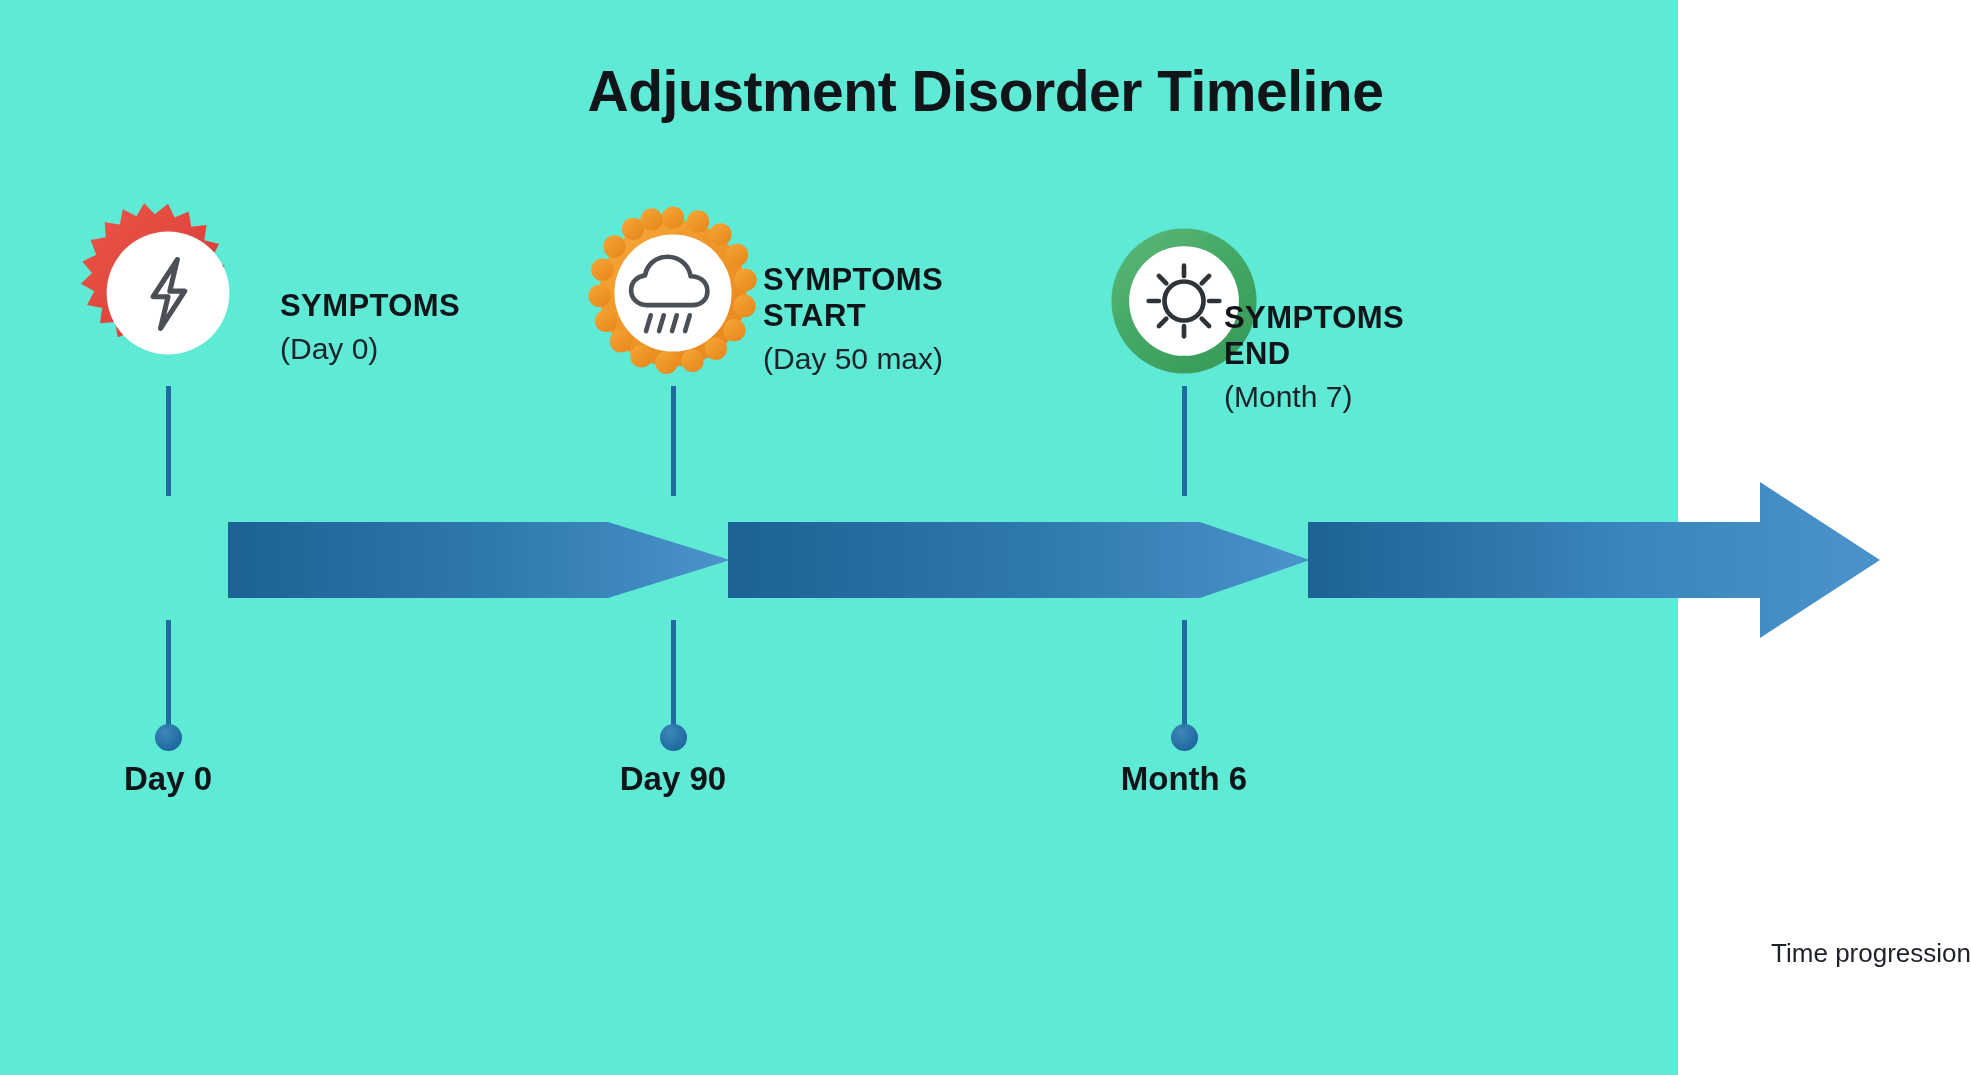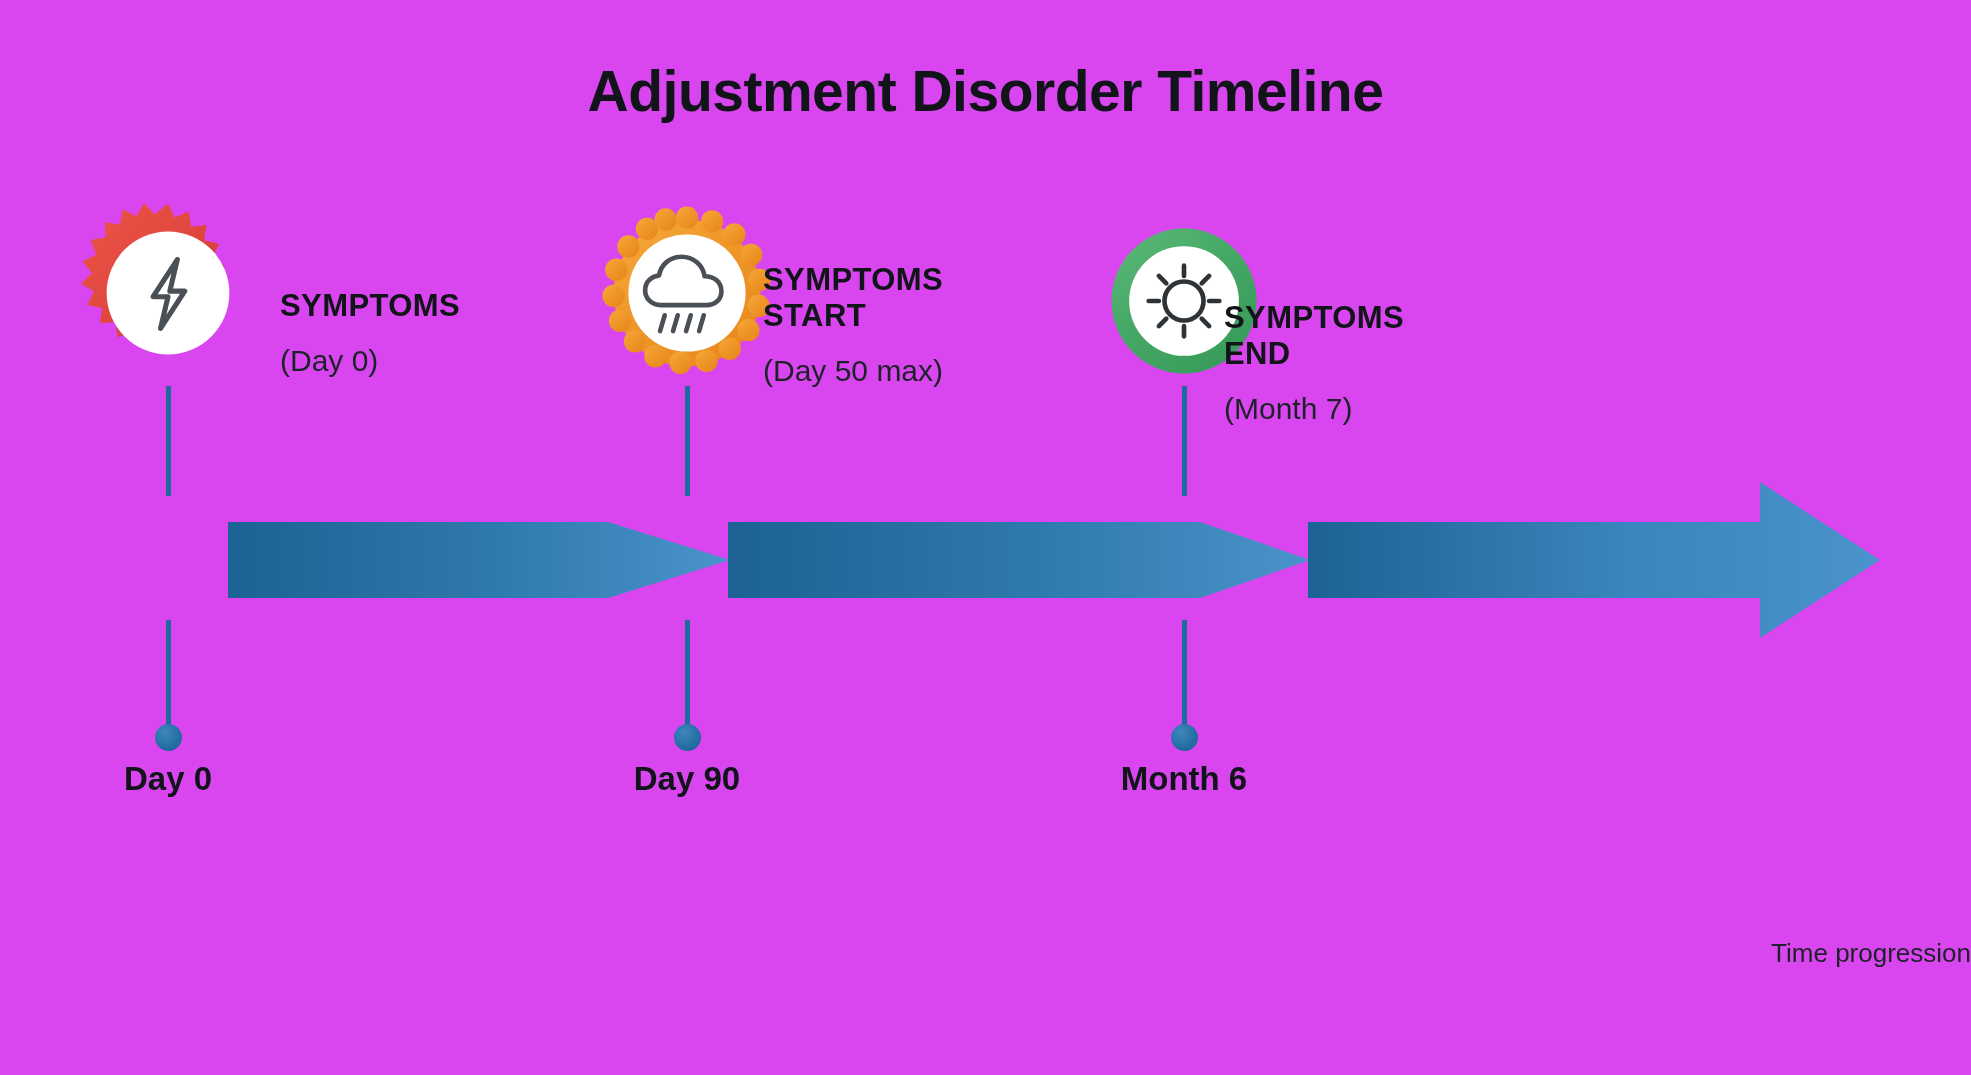--- a/index.html
+++ b/index.html
@@ -8,23 +8,23 @@
   html, body {
     width: 1971px;
     height: 1075px;
     background: #ffffff;
     font-family: "Liberation Sans", sans-serif;
     overflow: hidden;
   }
 
   #canvas {
     position: relative;
-    width: 1971px;
+    width: 1678px;
     height: 1075px;
-    background: #d946ef;
+    background: #5eead4;
   }
 
   
   .title {
     position: absolute;
     top: 58px;
     left: 0;
     width: 1971px;
     text-align: center;
     font-size: 57px;
@@ -105,21 +105,21 @@
   }
   .ms-title {
     font-size: 31px;
     font-weight: bold;
     letter-spacing: 0.4px;
     color: #111418;
     line-height: 1.16;
     white-space: pre-line;
   }
   .ms-sub {
-    margin-top: 20px;
+    margin-top: 8px;
     font-size: 30px;
     font-weight: normal;
     color: #1d2228;
     line-height: 1.16;
     white-space: nowrap;
   }
 
   
   .caption {
     position: absolute;
@@ -201,21 +201,21 @@
     </div>
 
     <div class="date-label">Day 0</div>
   </div>
 
   <div class="ms-text" style="left:280px;">
     <div class="ms-title">SYMPTOMS</div>
     <div class="ms-sub">(Day 0)</div>
   </div>
 
-  <div class="milestone" style="left:687px;">
+  <div class="milestone" style="left:673px;">
     <div class="stem-up" style="top:386px; height:110px;"></div>
     <div class="stem-down" style="top:620px; height:114px;"></div>
     <div class="dot" style="top:724px;"></div>
 
     <div class="badge">
       <svg viewBox="0 0 200 200" xmlns="http://www.w3.org/2000/svg">
         <defs>
           <linearGradient id="gorange" x1="0" y1="0" x2="0.85" y2="1">
             <stop offset="0%" stop-color="#f5a93c"></stop>
             <stop offset="45%" stop-color="#f0982a"></stop>

